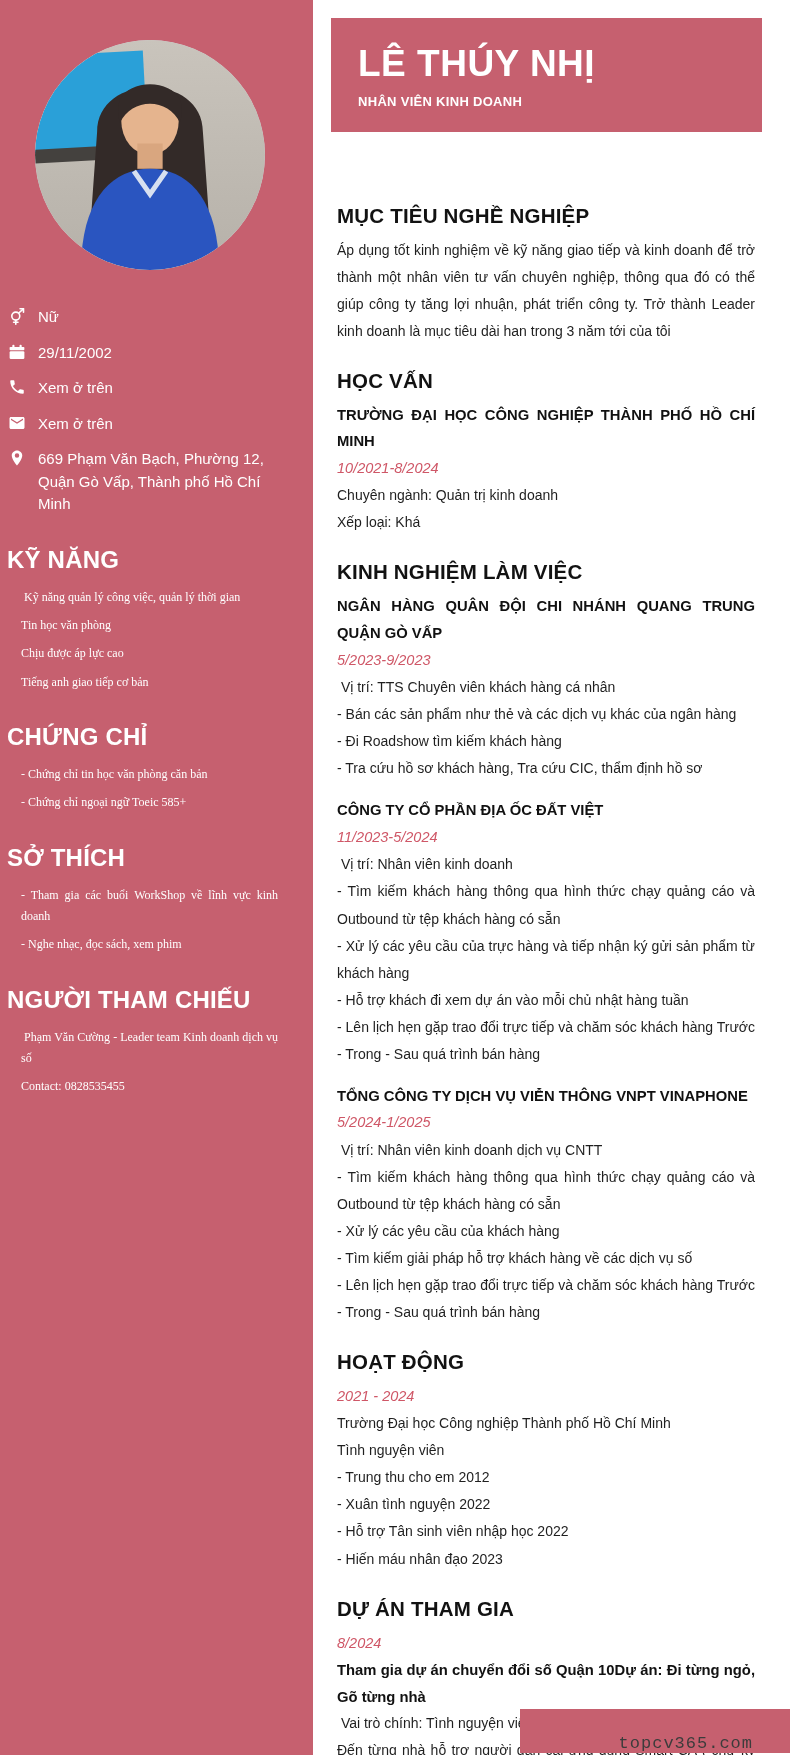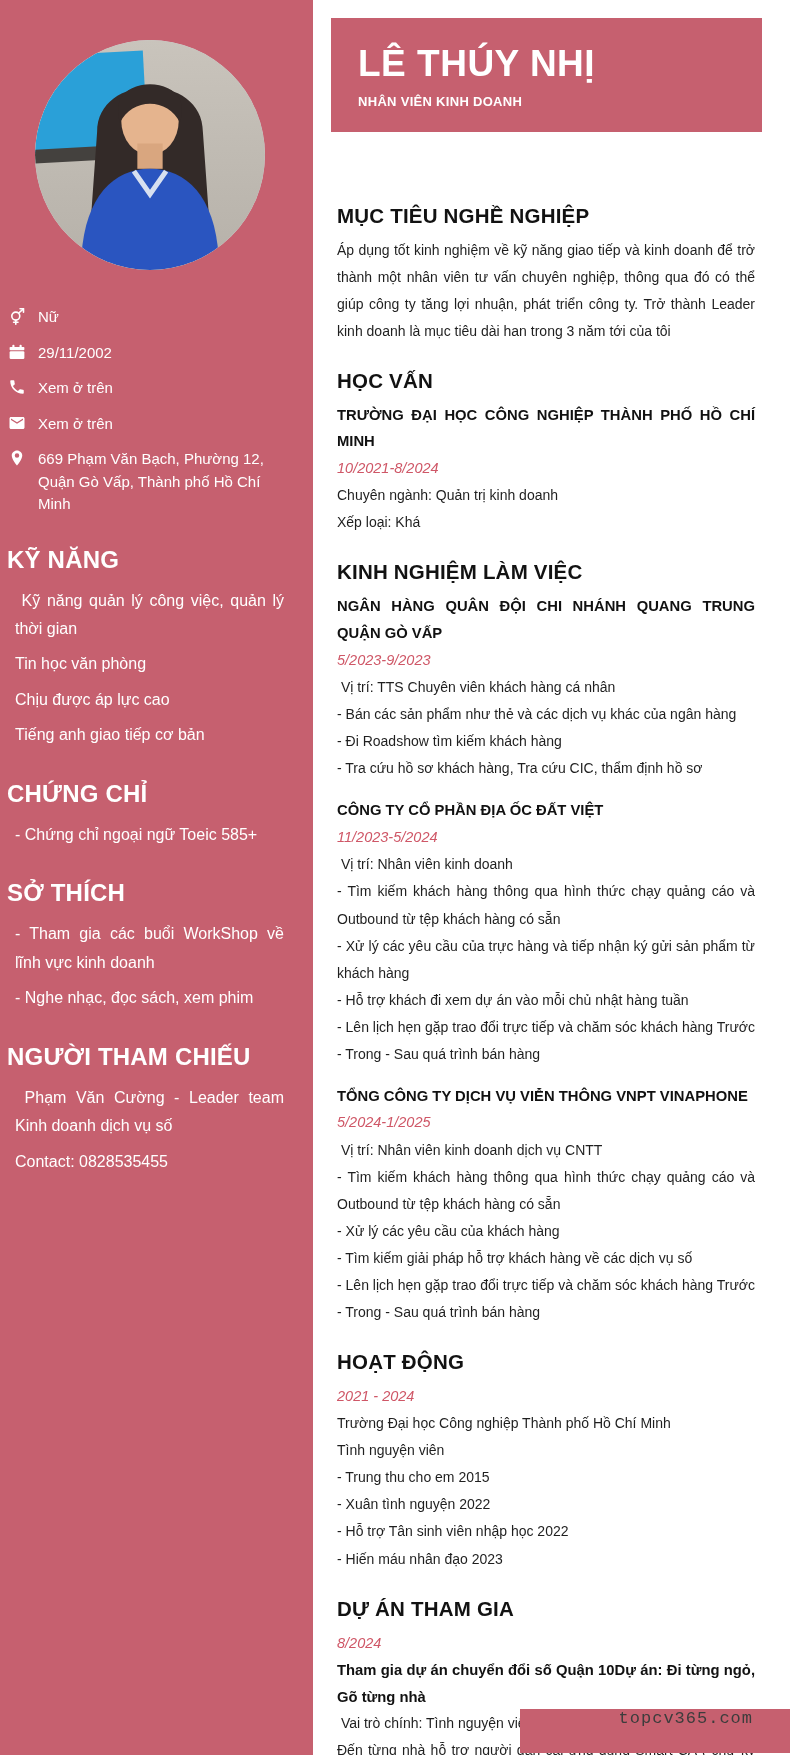--- a/index.html
+++ b/index.html
@@ -20,22 +20,23 @@
   }
   .photo svg{display:block;width:100%;height:100%;}
   .contact{list-style:none;margin:0;padding:0;}
   .contact-row{display:flex;align-items:flex-start;gap:11px;margin-bottom:13px;}
   .contact-row .ic{flex:0 0 20px;width:20px;display:flex;justify-content:center;margin-top:1px;}
   .contact-row .ct{font-size:15px;line-height:1.5;}
   .side-section h3{
     font-size:24px;font-weight:bold;margin:30px 0 13px;letter-spacing:.2px;
   }
   .side-item{
-    margin:0 8px 7px;font-size:16px;line-height:1.78;text-align:justify;
+    margin:0 14px 7px;font-size:12px;line-height:1.78;text-align:justify;
     white-space:pre-wrap;
+    font-family:Liberation Serif, serif;
   }
   
   .main{position:absolute;left:313px;top:0;width:477px;height:1540px;box-sizing:border-box;}
   .header-box{
     margin:18px 28px 0 18px;background:var(--primary);color:#fff;
     padding:25px 26px 23px 27px;
   }
   .header-box h1{margin:0;font-size:37px;line-height:1.15;font-weight:bold;letter-spacing:.5px;}
   .header-box .subtitle{margin-top:8px;font-size:13px;font-weight:bold;letter-spacing:.3px;}
   .content{padding:0 35px 0 24px;}
@@ -51,21 +52,21 @@
     margin:15px 0 0;font-size:14.8px;font-weight:bold;color:#111;
     line-height:1.8;text-align:justify;white-space:pre-wrap;
   }
   .company.first{margin-top:0;}
   .date{
     margin:0;font-size:14.5px;line-height:1.9;font-style:italic;color:var(--date);
   }
   
   .footer{
     position:absolute;right:0;bottom:2px;width:270px;height:44px;
-    background:var(--primary);display:flex;align-items:flex-start;justify-content:flex-end;
+    background:var(--primary);display:flex;align-items:flex-end;justify-content:flex-end;
     box-sizing:border-box;padding-right:37px;
   }
   .footer span{
     font-family:"Liberation Mono","DejaVu Sans Mono",monospace;
     font-size:17px;color:#3c3c3c;letter-spacing:1px;
   }
 </style>
 </head>
 <body>
 
@@ -153,20 +154,21 @@
     <section class="side-section">
       <h3>KỸ NĂNG</h3>
       <p class="side-item"> Kỹ năng quản lý công việc, quản lý thời gian</p>
       <p class="side-item">Tin học văn phòng</p>
       <p class="side-item">Chịu được áp lực cao</p>
       <p class="side-item">Tiếng anh giao tiếp cơ bản</p>
     </section>
 
     <section class="side-section">
       <h3>CHỨNG CHỈ</h3>
+      <p class="side-item">- Chứng chỉ tin học văn phòng căn bản</p>
       <p class="side-item">- Chứng chỉ ngoại ngữ Toeic 585+</p>
     </section>
 
     <section class="side-section">
       <h3>SỞ THÍCH</h3>
       <p class="side-item">- Tham gia các buổi WorkShop về lĩnh vực kinh doanh</p>
       <p class="side-item">- Nghe nhạc, đọc sách, xem phim</p>
     </section>
 
     <section class="side-section">
@@ -229,21 +231,21 @@
           <p class="line">- Tìm kiếm giải pháp hỗ trợ khách hàng về các dịch vụ số</p>
           <p class="line">- Lên lịch hẹn gặp trao đổi trực tiếp và chăm sóc khách hàng Trước - Trong - Sau quá trình bán hàng</p>
         </article>
       </section>
 
       <section>
         <h2 class="sec">HOẠT ĐỘNG</h2>
         <p class="date">2021 - 2024</p>
         <p class="line">Trường Đại học Công nghiệp Thành phố Hồ Chí Minh</p>
         <p class="line">Tình nguyện viên</p>
-        <p class="line">- Trung thu cho em 2015</p>
+        <p class="line">- Trung thu cho em 2012</p>
         <p class="line">- Xuân tình nguyện 2022</p>
         <p class="line">- Hỗ trợ Tân sinh viên nhập học 2022</p>
         <p class="line">- Hiến máu nhân đạo 2023</p>
       </section>
 
       <section>
         <h2 class="sec">DỰ ÁN THAM GIA</h2>
         <p class="date">8/2024</p>
         <p class="company first">Tham gia dự án chuyển đổi số Quận 10Dự án: Đi từng ngỏ, Gõ từng nhà</p>
         <p class="line"> Vai trò chính: Tình nguyện viên</p>

